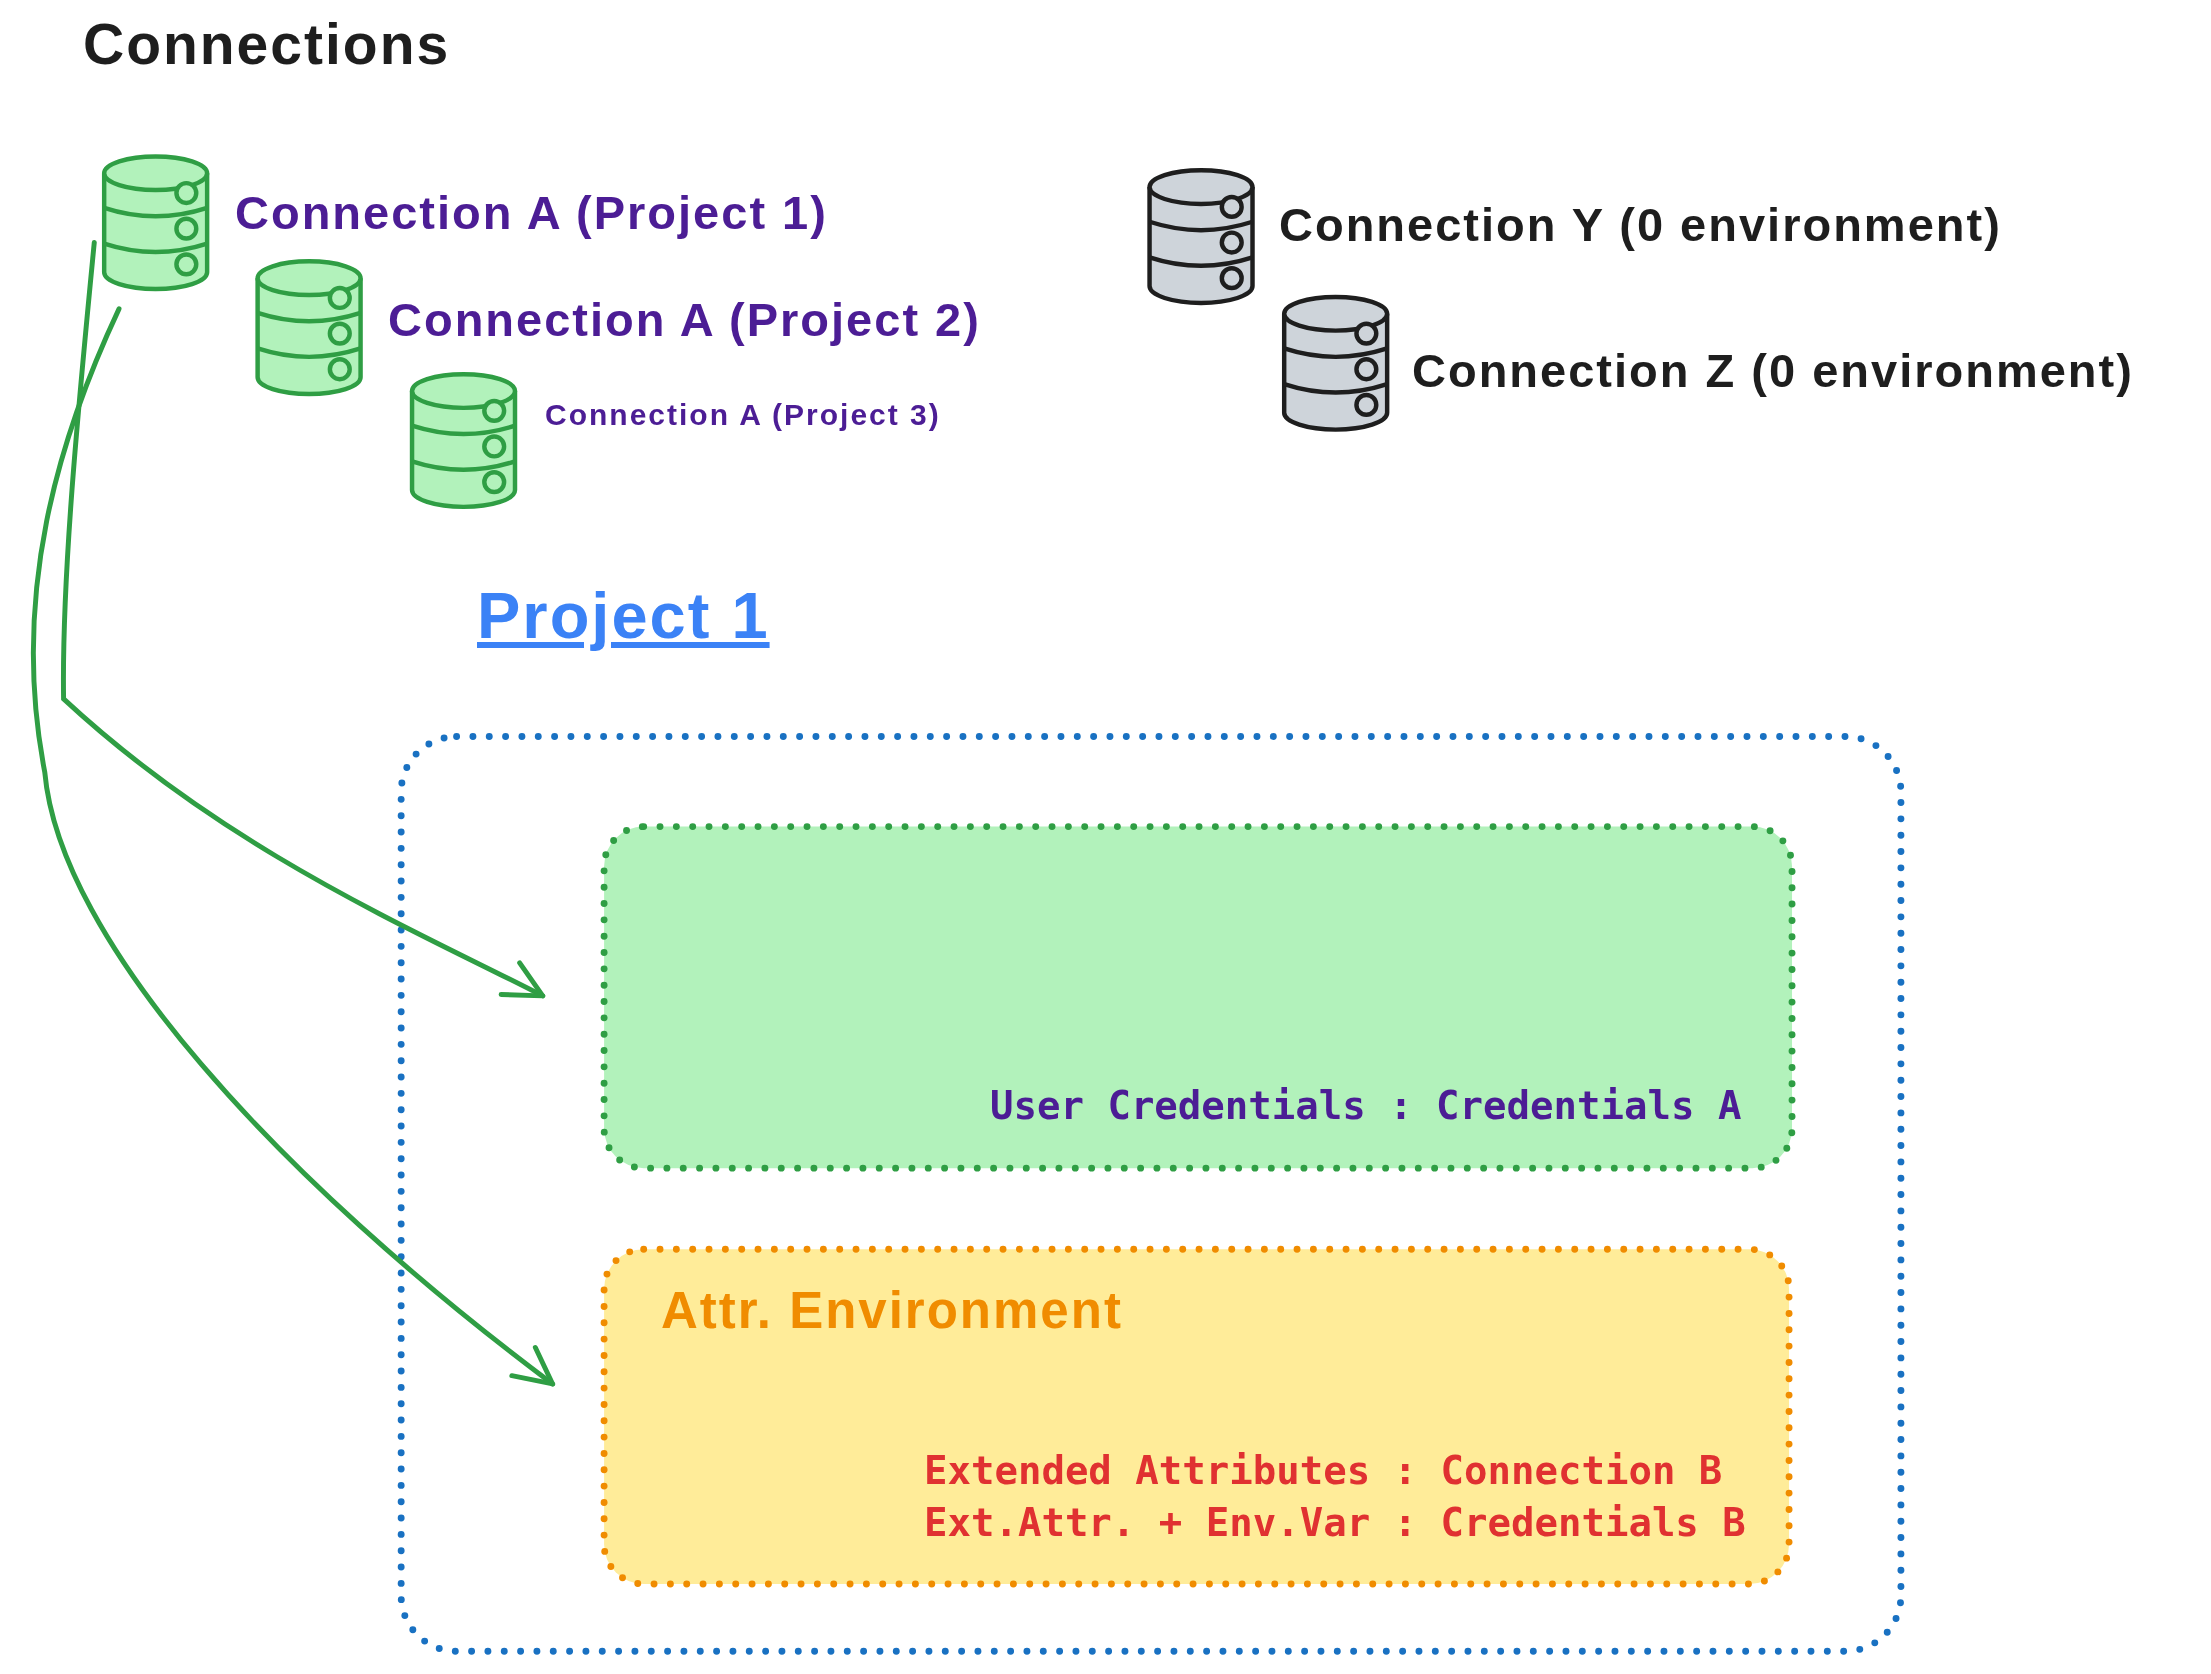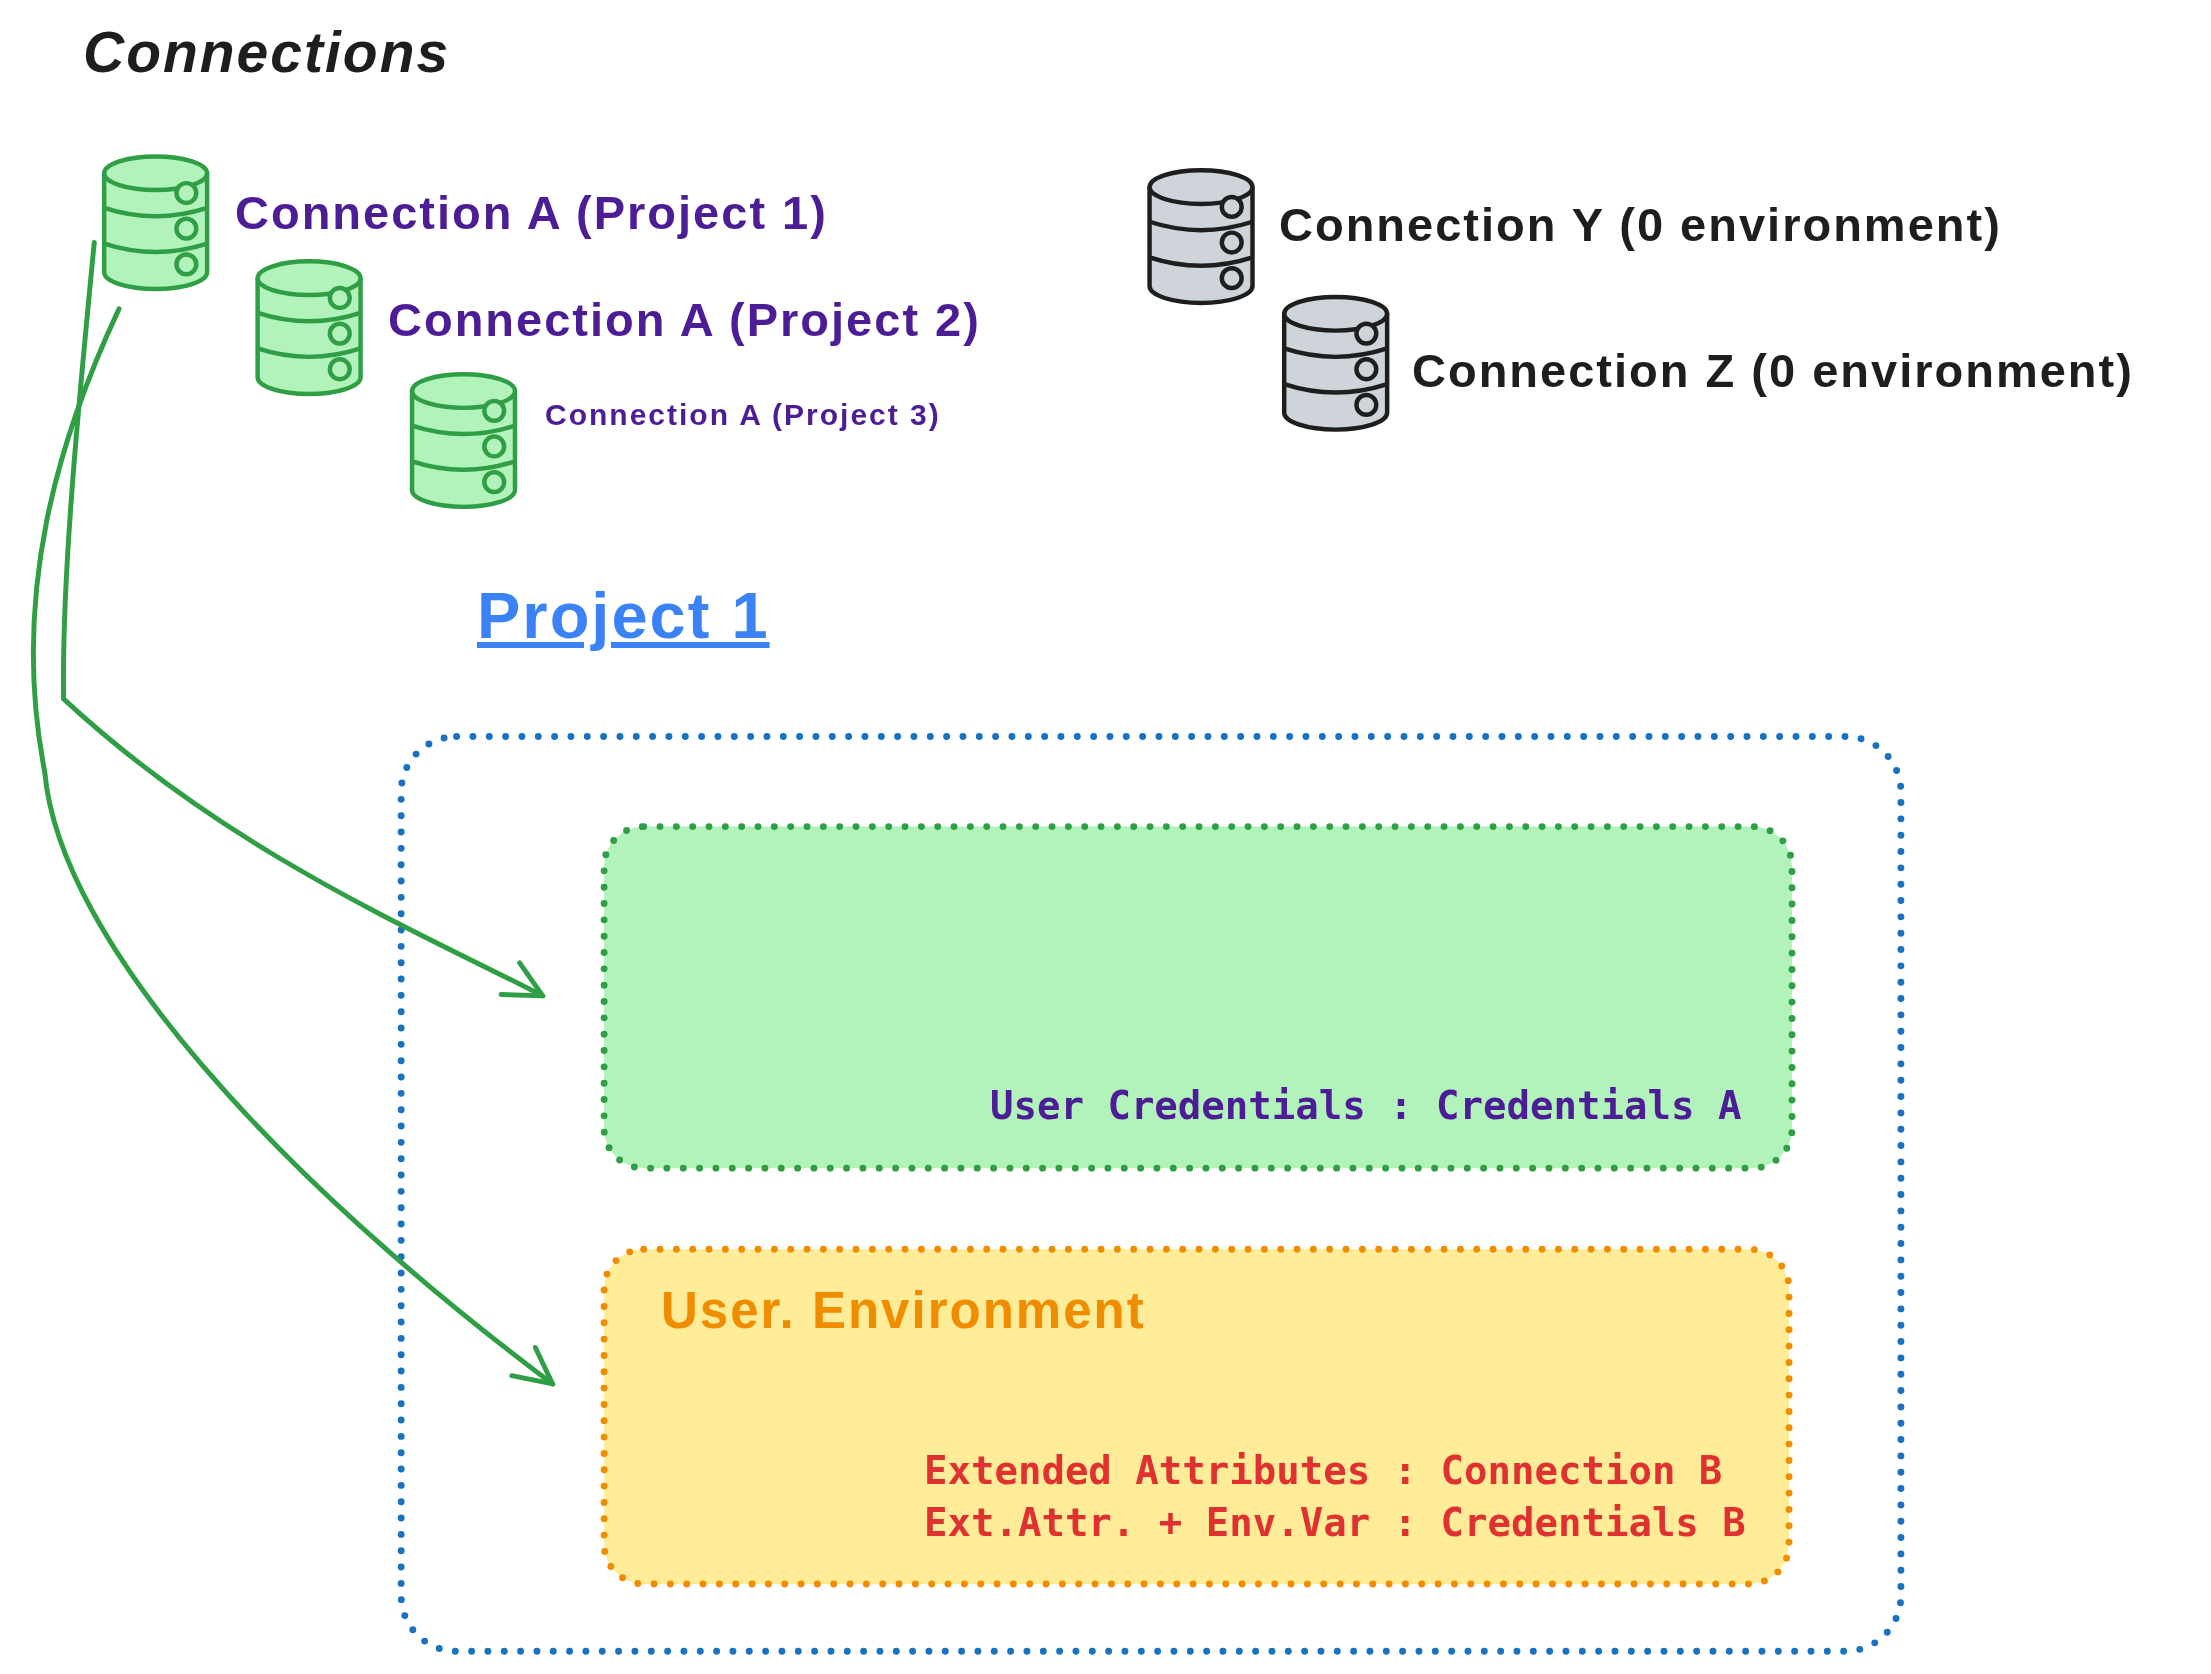--- a/index.html
+++ b/index.html
@@ -64,37 +64,37 @@
     <use href="#db" x="254" y="259" width="116" height="142" fill="#b2f2bb" stroke="#2f9e44" stroke-width="4.5"></use>
     <use href="#db" x="410" y="373" width="116" height="142" fill="#b2f2bb" stroke="#2f9e44" stroke-width="4.5"></use>
 
     <use href="#db" x="1155" y="167" width="116" height="142" fill="#ced4da" stroke="#1e1e1e" stroke-width="4.5"></use>
     <use href="#db" x="1291" y="295" width="116" height="142" fill="#ced4da" stroke="#1e1e1e" stroke-width="4.5"></use>
 
     <path d="M 95 245 C 80 400, 62 580, 64 706 C 230 860, 420 940, 548 1006" fill="none" stroke="#2f9e44" stroke-width="5" stroke-linecap="round" marker-end="url(#arrowhead-green)"></path>
     <path d="M 120 312 C 60 440, 10 600, 45 780 C 60 950, 280 1190, 558 1398" fill="none" stroke="#2f9e44" stroke-width="5" stroke-linecap="round" marker-end="url(#arrowhead-green)"></path>
   </svg>
 
-  <div class="lbl hand-title ink" style="left:83px; top:20px; font-size:57px;font-style:italic;">Connections</div>
+  <div class="lbl hand-title ink" style="left:83px; top:12px; font-size:57px;">Connections</div>
 
   <div class="lbl green" style="left:235px; top:186px; font-size:47px;">Connection A (Project 1)</div>
 
   <div class="lbl green" style="left:388px; top:293px; font-size:47px;">Connection A (Project 2)</div>
 
   <div class="lbl green" style="left:545px; top:398px; font-size:30px;">Connection A (Project 3)</div>
 
   <div class="lbl ink" style="left:1279px; top:198px; font-size:47px;">Connection Y (0 environment)</div>
 
   <div class="lbl ink" style="left:1412px; top:344px; font-size:47px;">Connection Z (0 environment)</div>
 
   <div class="lbl hand-title blue" style="left:477px; top:579px; font-size:65px;">Project 1</div>
 
 
   <div class="lbl mono green" style="left:990px; top:1084px; font-size:39px;">User Credentials : Credentials A</div>
 
-  <div class="lbl orange" style="left:661px; top:1282px; font-size:51px;">User. Environment</div>
+  <div class="lbl orange" style="left:661px; top:1282px; font-size:51px;">Attr. Environment</div>
 
   <div class="lbl mono red" style="left:924px; top:1445px; font-size:39px; line-height:51px;">Extended Attributes : Connection B</div>
 
   <div class="lbl mono red" style="left:924px; top:1497px; font-size:39px; line-height:51px;">Ext.Attr. + Env.Var : Credentials B</div>
 
 </div>
 
 
 </body></html>

